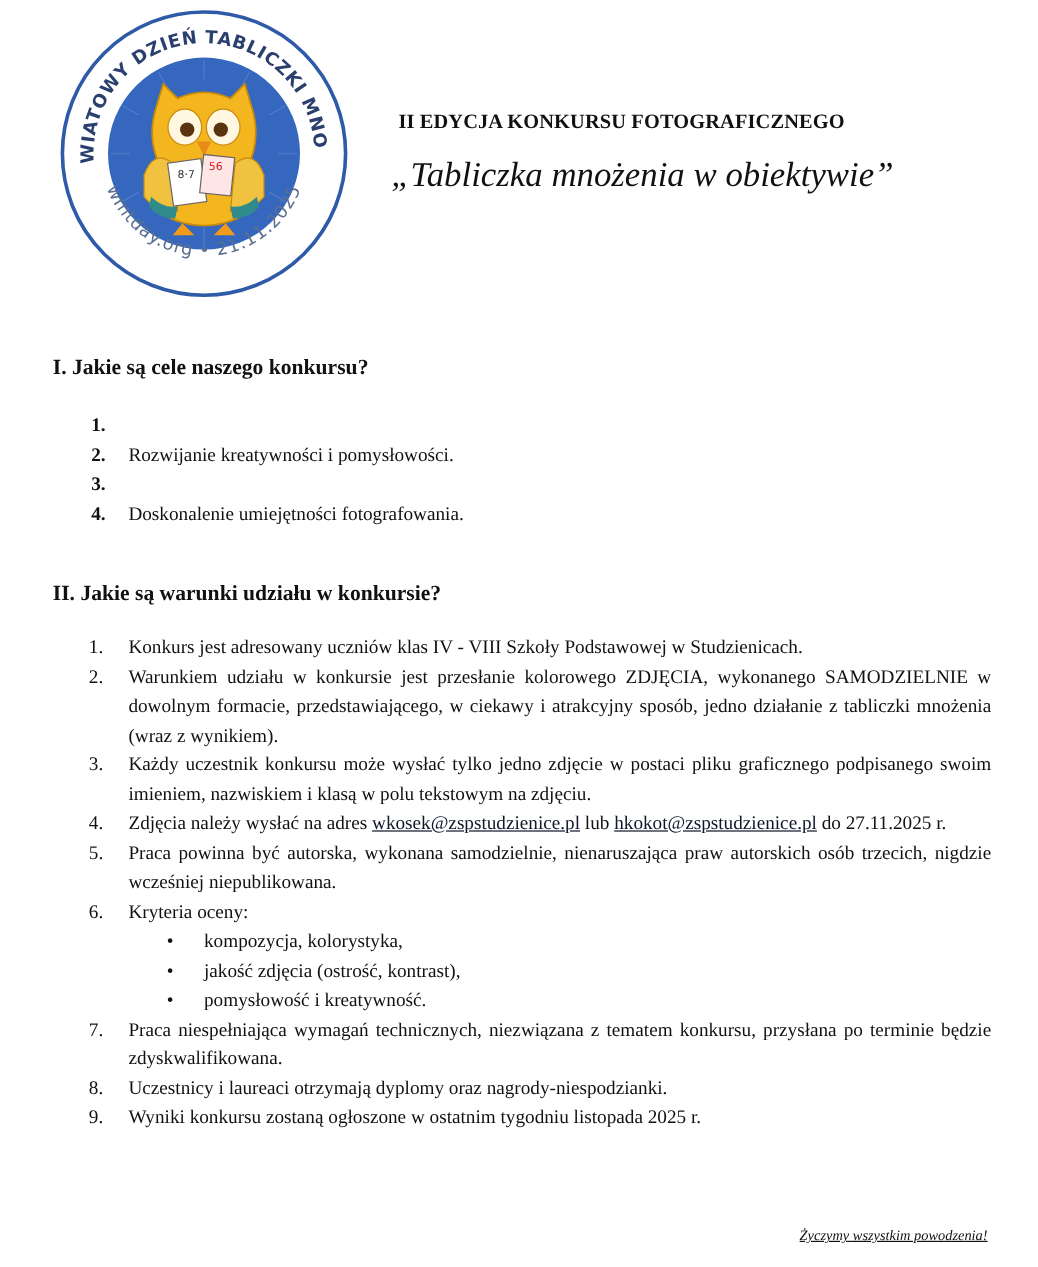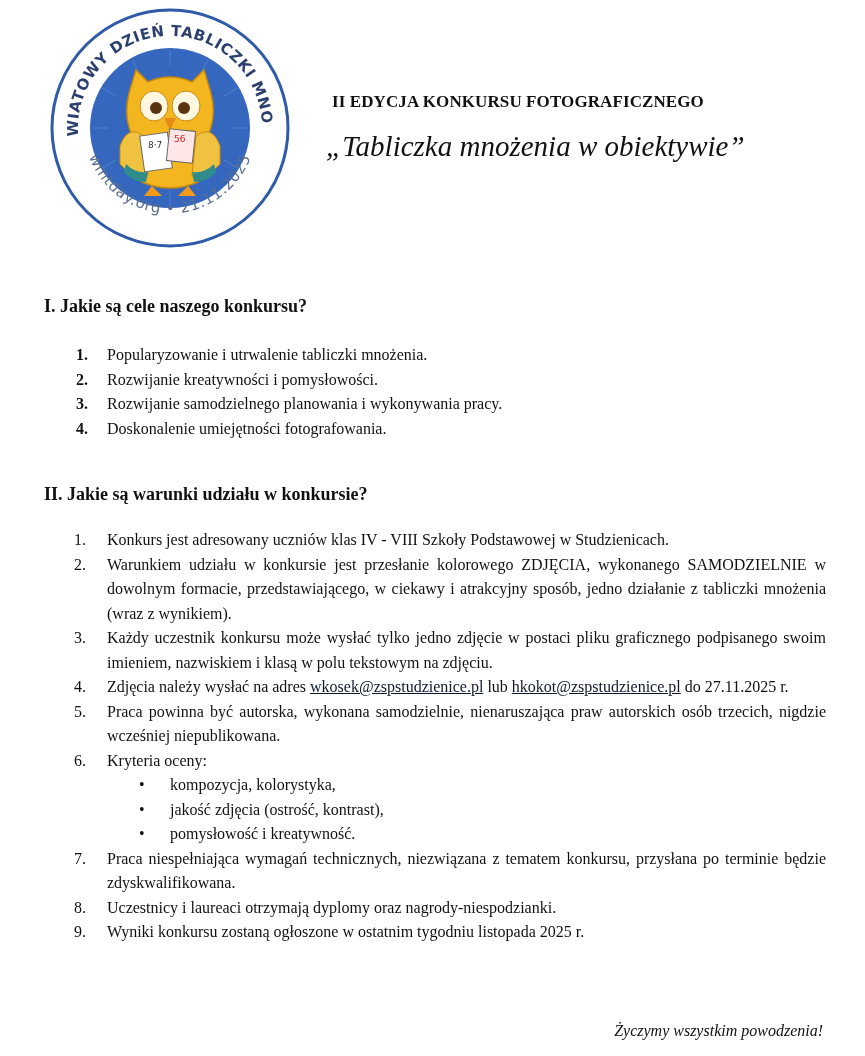--- a/index.html
+++ b/index.html
@@ -29,21 +29,21 @@
     .cond-item { display: flex; font-size: 16px; line-height: 24.5px; }
     .cond-num { width: 33px; flex: none; }
     .cond-text { flex: 1; text-align: justify; }
     .bullets { margin: 0; padding: 0; list-style: none; }
     .bullet { display: flex; line-height: 24.5px; padding-left: 32px; }
     .bullet-dot { width: 31px; flex: none; }
     .underline { }
     .email { color: #0f172a; text-decoration: underline; }
     .closing {
       position: absolute; right: 42px; top: 1022px;
-      font-style: italic; font-size: 16px;
+      font-style: italic; font-size: 12px; text-decoration: underline;
     }
   </style>
 </head>
 <body>
 
 <div class="logo">
   <svg width="244" height="244" viewBox="0 0 244 244">
     <defs>
       <path id="ringTop" d="M 30 122 A 92 92 0 0 1 214 122"></path>
       <path id="ringBottom" d="M 38 140 A 86 86 0 0 0 206 140"></path>
@@ -90,29 +90,27 @@
   </svg>
 </div>
 
 <div class="header-line1">II EDYCJA KONKURSU FOTOGRAFICZNEGO</div>
 <div class="header-title">„Tabliczka mnożenia w obiektywie”</div>
 
 <div class="section-heading" style="top:296px;">I. Jakie są cele naszego konkursu?</div>
 <div class="goals">
   <div class="goal-item">
     <span class="goal-num">1.</span>
-    <span>Popularyzowanie i utrwalenie tabliczki mnożenia.</span>
   </div>
   <div class="goal-item">
     <span class="goal-num">2.</span>
     <span>Rozwijanie kreatywności i pomysłowości.</span>
   </div>
   <div class="goal-item">
     <span class="goal-num">3.</span>
-    <span>Rozwijanie samodzielnego planowania i wykonywania pracy.</span>
   </div>
   <div class="goal-item">
     <span class="goal-num">4.</span>
     <span>Doskonalenie umiejętności fotografowania.</span>
   </div>
 </div>
 
 <div class="section-heading" style="top:484px;">II. Jakie są warunki udziału w konkursie?</div>
 <div class="conds">
   <div class="cond-item">

